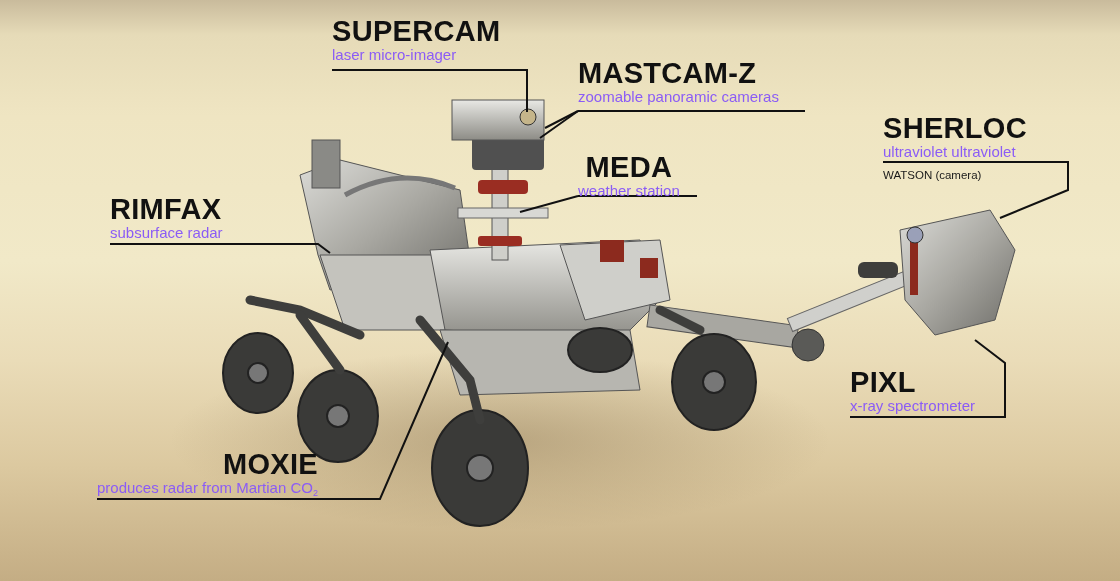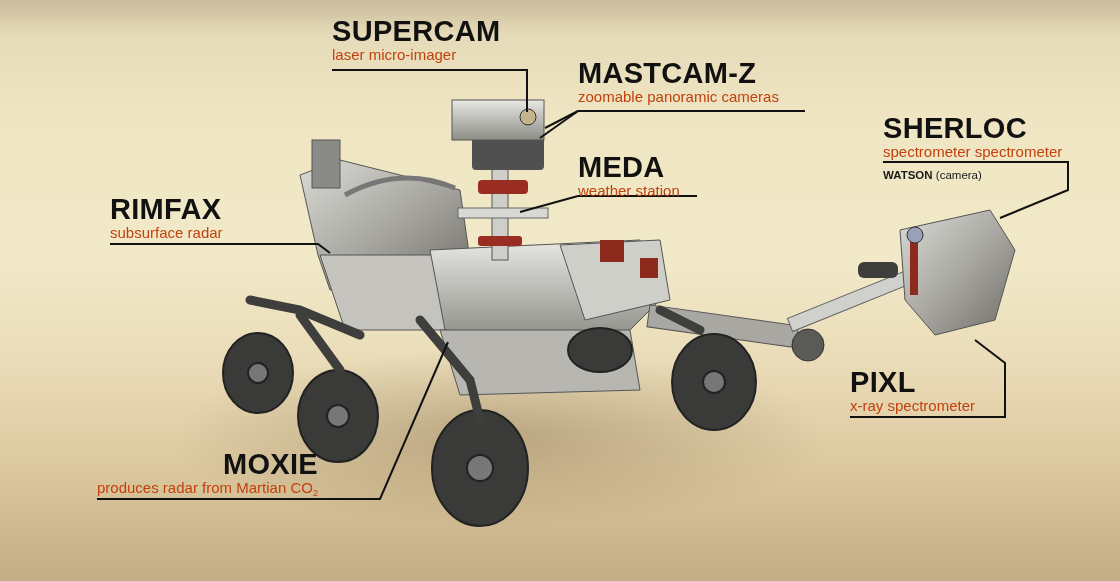--- a/index.html
+++ b/index.html
@@ -4,23 +4,23 @@
 <style>
   html, body { margin:0; padding:0; }
   body {
     width:1120px; height:581px; overflow:hidden; position:relative;
     font-family:"Liberation Sans", sans-serif;
     background: linear-gradient(180deg, #c9bb9c 0%, #e6dbb8 6%, #efe5c2 20%, #f1e9c8 45%, #eadcb8 62%, #dcc9a0 80%, #c4ad84 100%);
   }
   .stage { position:absolute; left:0; top:0; width:1120px; height:581px; }
   .label { position:absolute; color:#111; }
   .label .title { font-weight:bold; font-size:29px; line-height:30px; letter-spacing:0.3px; display:block; }
-  .label .sub { font-size:15px; line-height:18px; color:#c2410c; display:block; }
+  .label .sub { font-size:15px; line-height:18px; color:#8b5cf6; display:block; }
   .label .sub2 { font-size:11.5px; line-height:16px; color:#1a1a1a; display:block; margin-top:6px; }
-  .label .sub2 b { font-weight:bold; }
+  .label .sub2 b { font-weight:normal; }
   sub { font-size:9px; vertical-align:-3px; }
   svg.overlay { position:absolute; left:0; top:0; }
 </style>
 </head>
 <body>
 
 <div class="stage">
 
   <svg class="overlay" width="1120" height="581">
     <defs>
@@ -112,28 +112,28 @@
   <div class="label" style="left:332px; top:16px;">
     <span class="title">SUPERCAM</span>
     <span class="sub">laser micro-imager</span>
   </div>
 
   <div class="label" style="left:578px; top:58px;">
     <span class="title">MASTCAM-Z</span>
     <span class="sub">zoomable panoramic cameras</span>
   </div>
 
-  <div class="label" style="left:578px; top:152px;">
+  <div class="label" style="left:578px; top:152px;text-align:center;">
     <span class="title">MEDA</span>
     <span class="sub">weather station</span>
   </div>
 
   <div class="label" style="left:883px; top:113px;">
     <span class="title">SHERLOC</span>
-    <span class="sub">spectrometer spectrometer</span>
+    <span class="sub">ultraviolet ultraviolet</span>
     <span class="sub2"><b>WATSON</b><span> (camera)</span></span>
   </div>
 
   <div class="label" style="left:110px; top:194px;">
     <span class="title">RIMFAX</span>
     <span class="sub">subsurface radar</span>
   </div>
 
   <div class="label" style="left:850px; top:367px;">
     <span class="title">PIXL</span>

